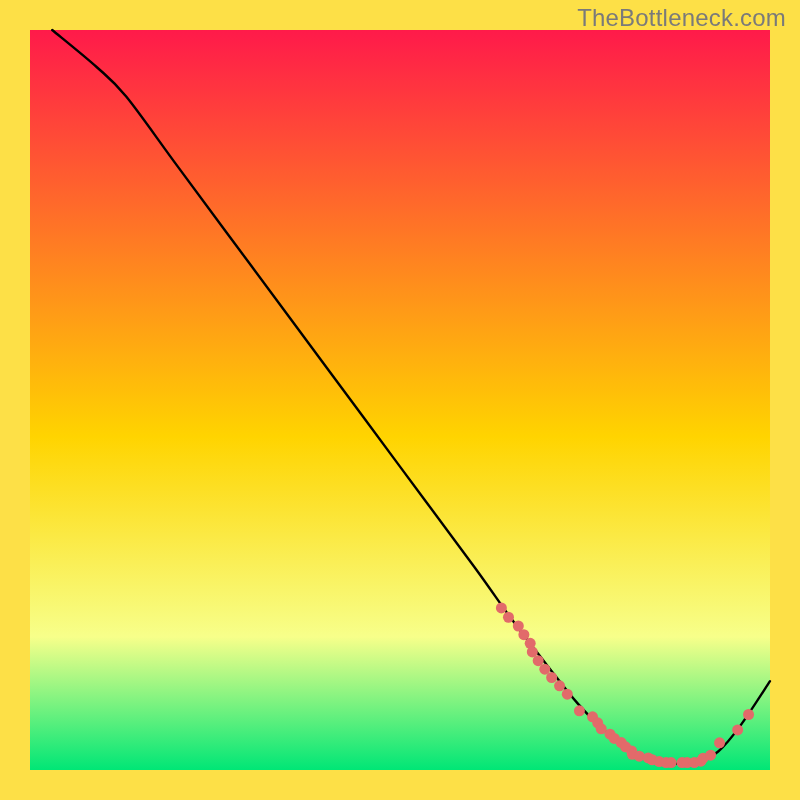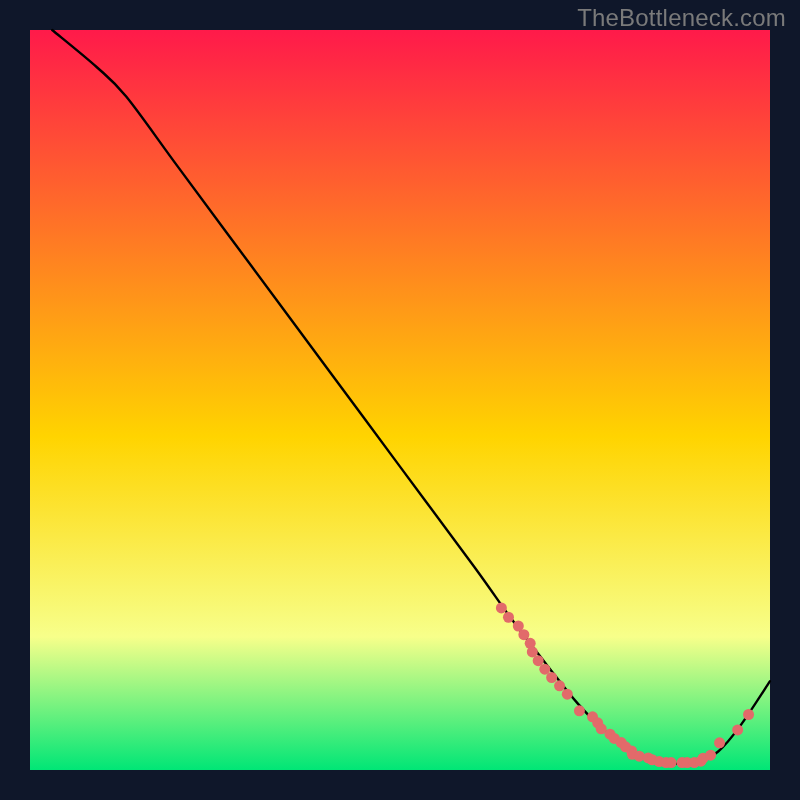--- a/index.html
+++ b/index.html
@@ -8,21 +8,21 @@
     width: 800px;
     height: 800px;
     background: #000;
     overflow: hidden;
     font-family: Arial, Helvetica, sans-serif;
   }
   .stage {
     position: relative;
     width: 800px;
     height: 800px;
-    background: #0f172a;
+    background: #fde047;
   }
   .watermark {
     position: absolute;
     top: 4px;
     right: 14px;
     color: #7a7a7a;
     font-size: 24px;
     font-weight: 500;
     letter-spacing: 0.2px;
     user-select: none;

